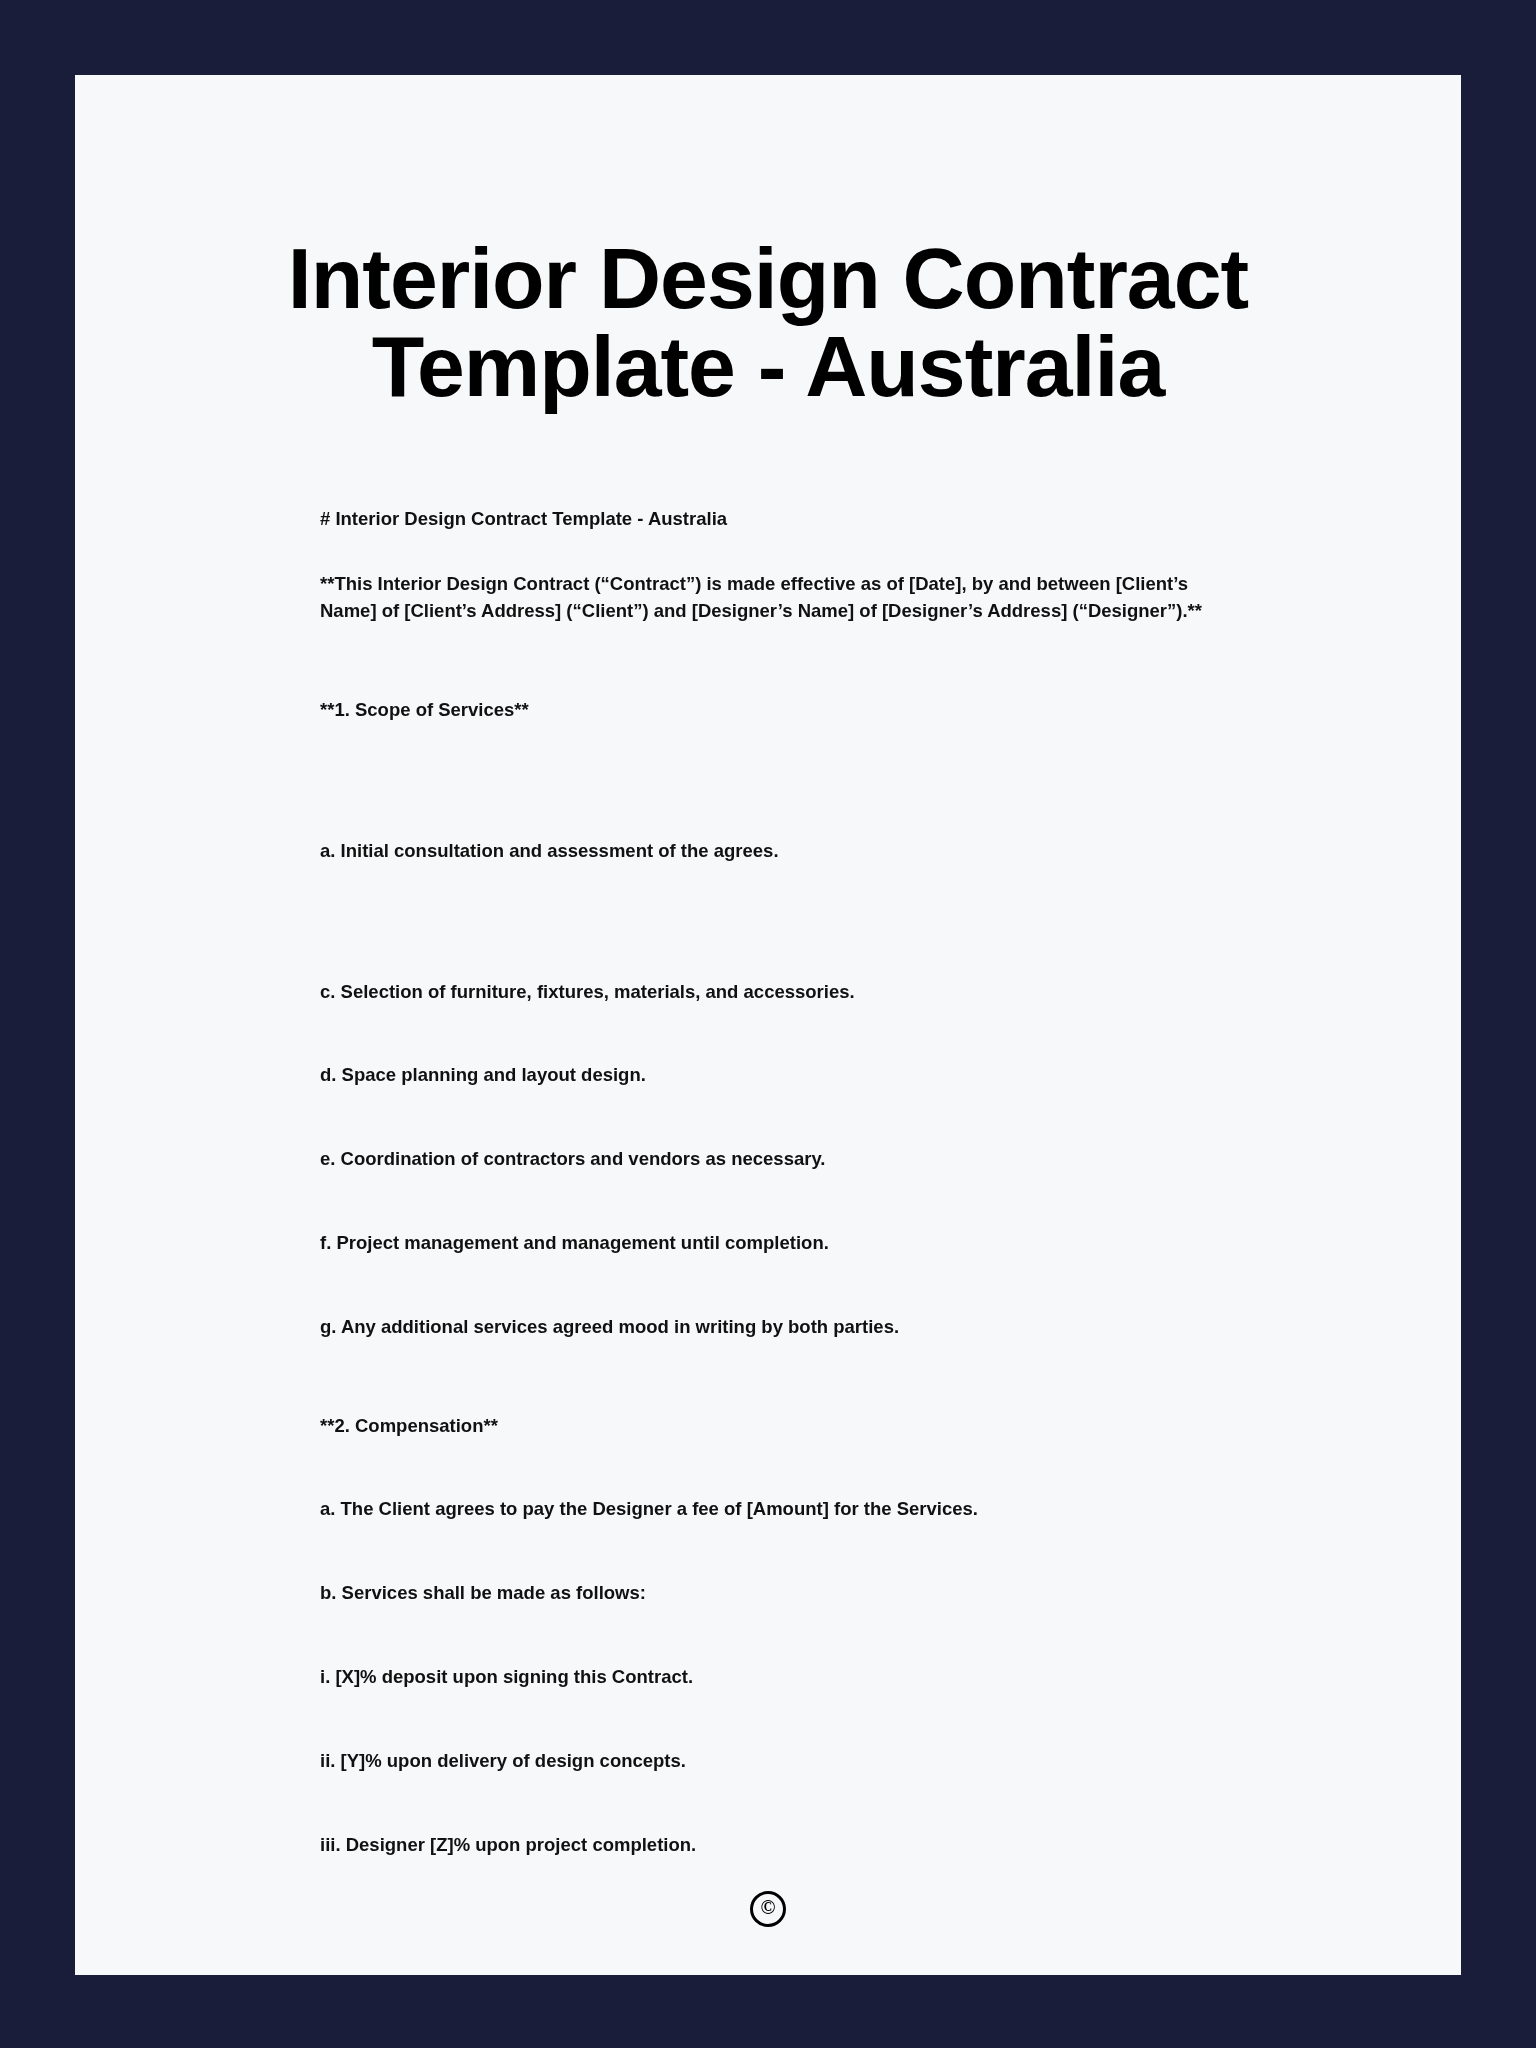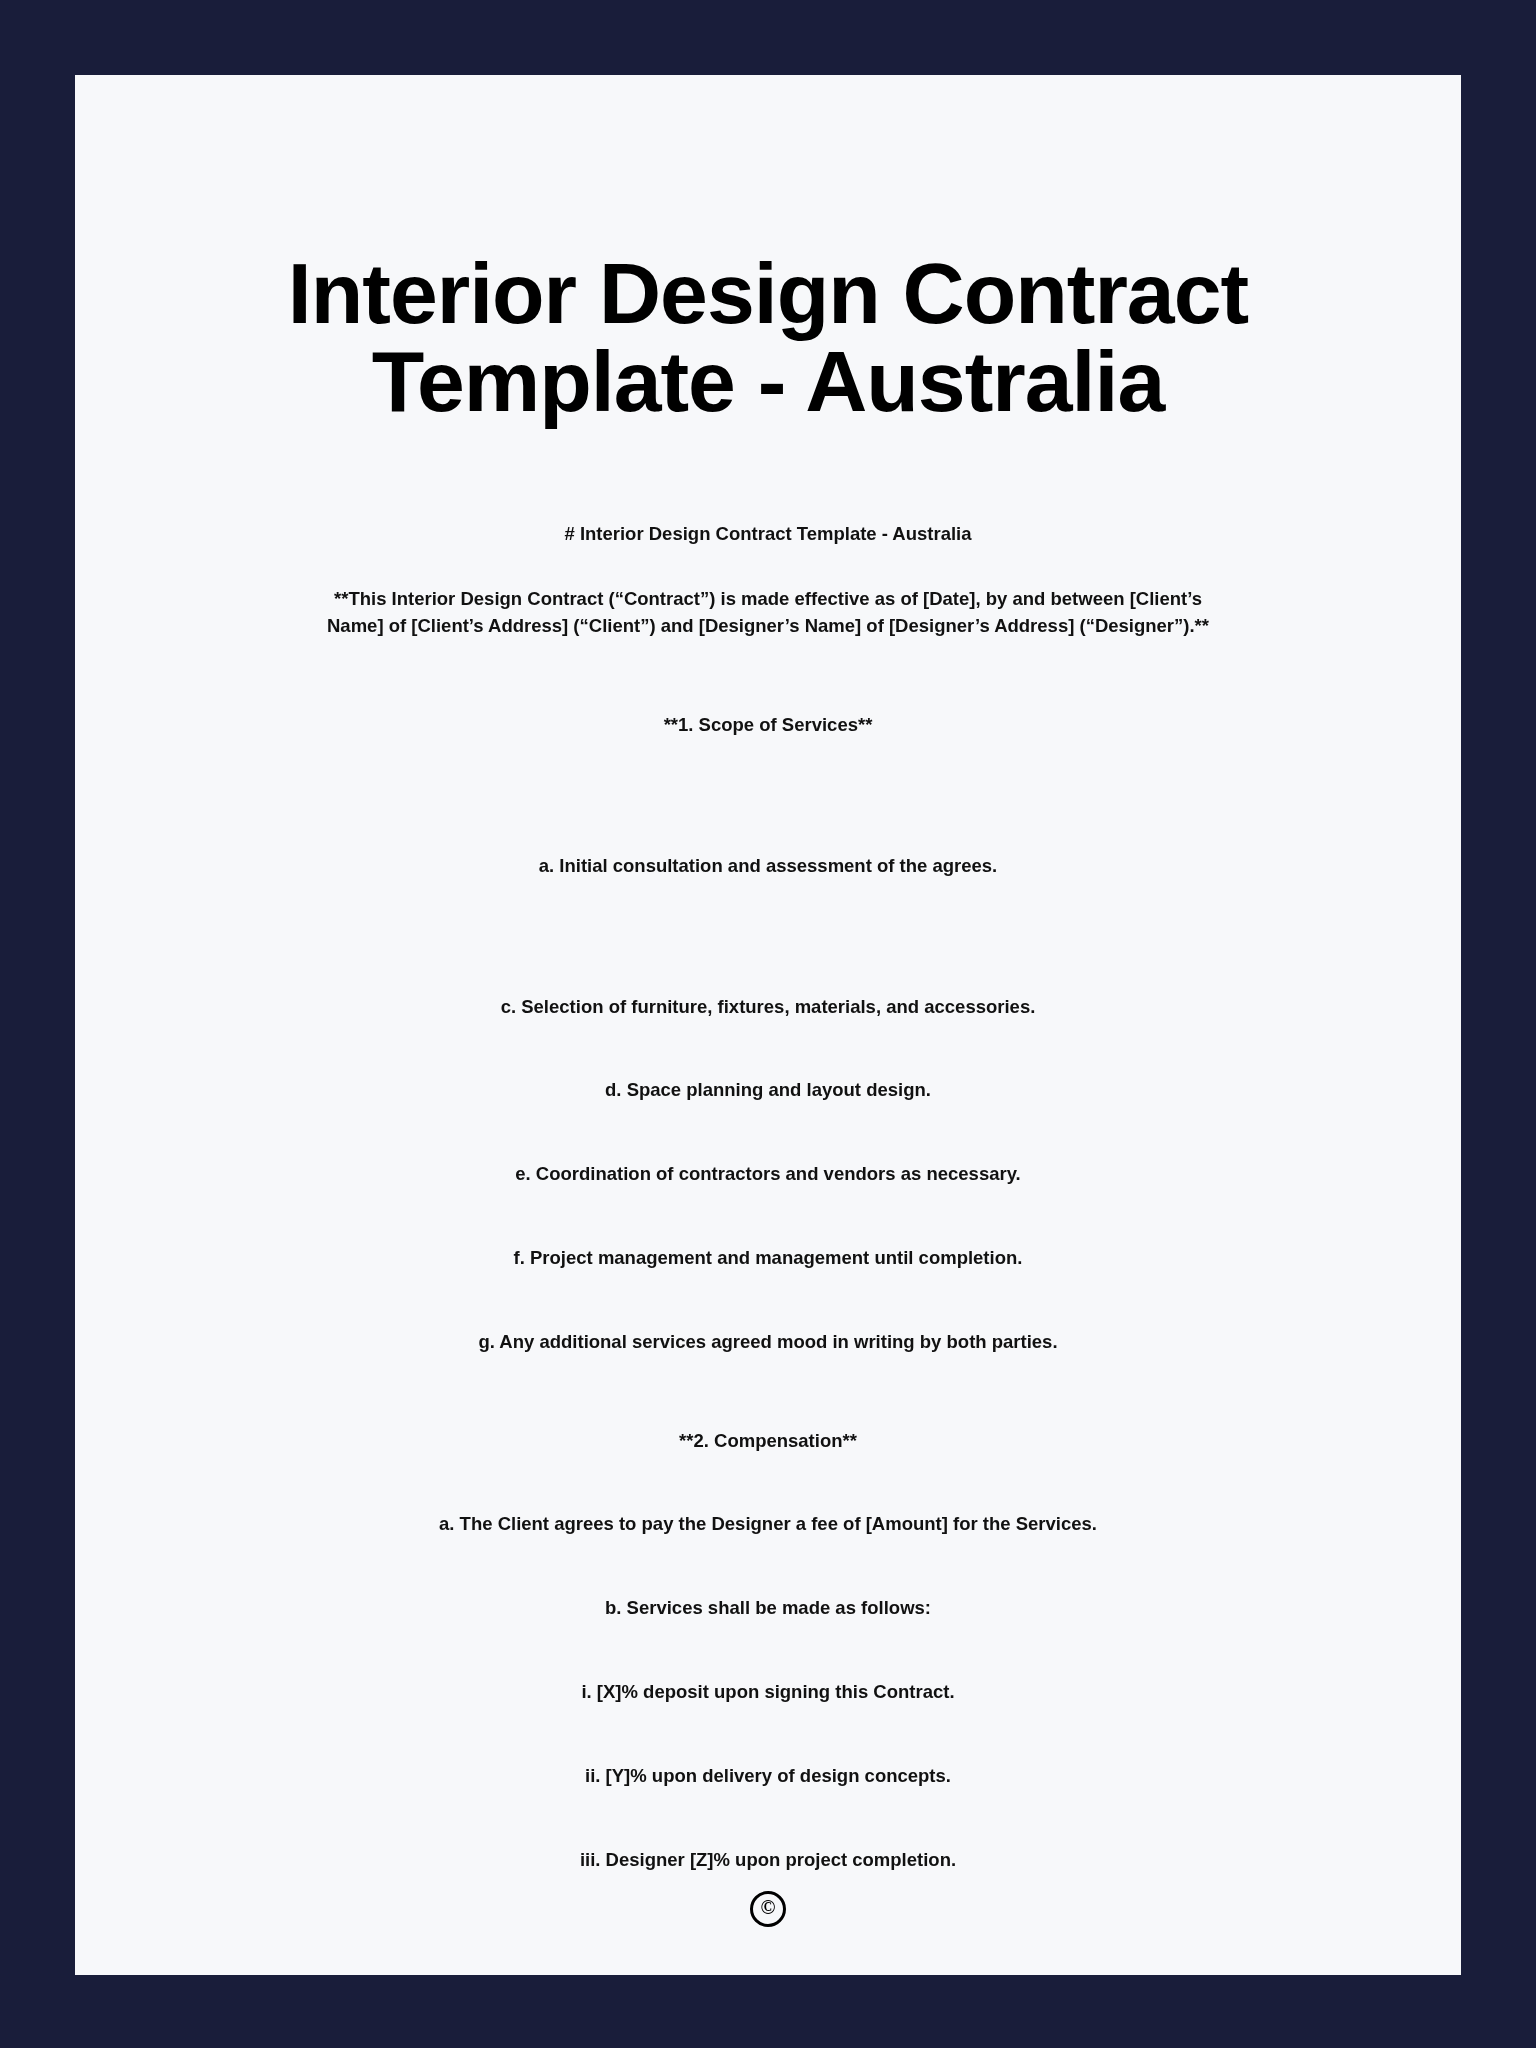--- a/index.html
+++ b/index.html
@@ -17,40 +17,39 @@
     position: absolute;
     left: 75px;
     top: 75px;
     width: 1386px;
     height: 1900px;
     background: #f7f8fa;
     box-sizing: border-box;
     overflow: hidden;
   }
   .doc-title {
-    margin: 15px;
+    margin: 0;
     padding: 160px 90px 0 90px;
     text-align: center;
     font-size: 86px;
     line-height: 1.02;
     font-weight: bold;
     letter-spacing: -1px;
     color: #000000;
   }
   .body-wrap {
     padding: 0 245px 0 245px;
     margin-top: 96px;
   }
   .para {
     font-size: 18.5px;
     font-weight: bold;
     color: #111111;
     line-height: 1.45;
     margin: 0 0 0 0;
-    text-align: center;
   }
   .gap-md { height: 38px; }
   .gap-lg { height: 57px; }
   .gap-xl { height: 72px; }
   .footer-mark {
     position: absolute;
     left: 0;
     right: 0;
     bottom: 48px;
     text-align: center;

